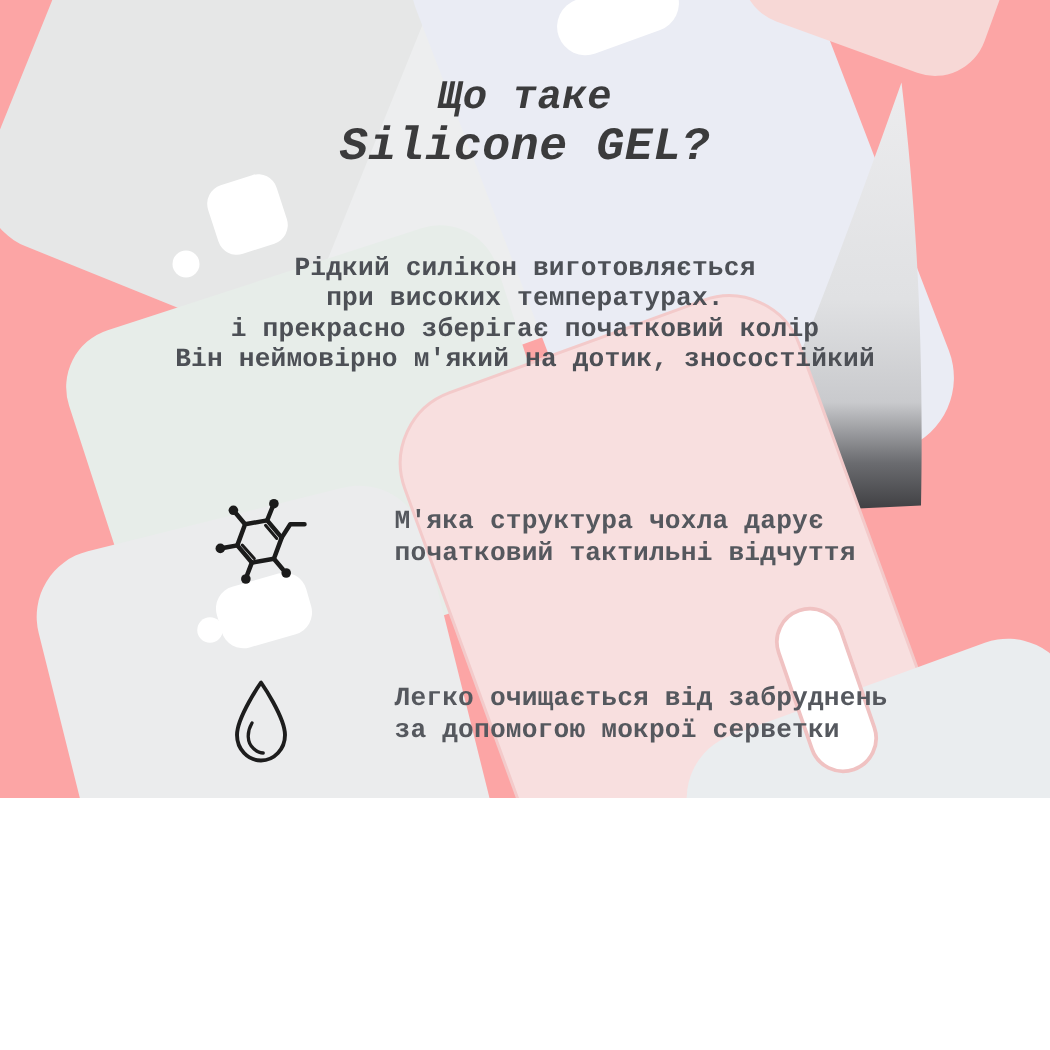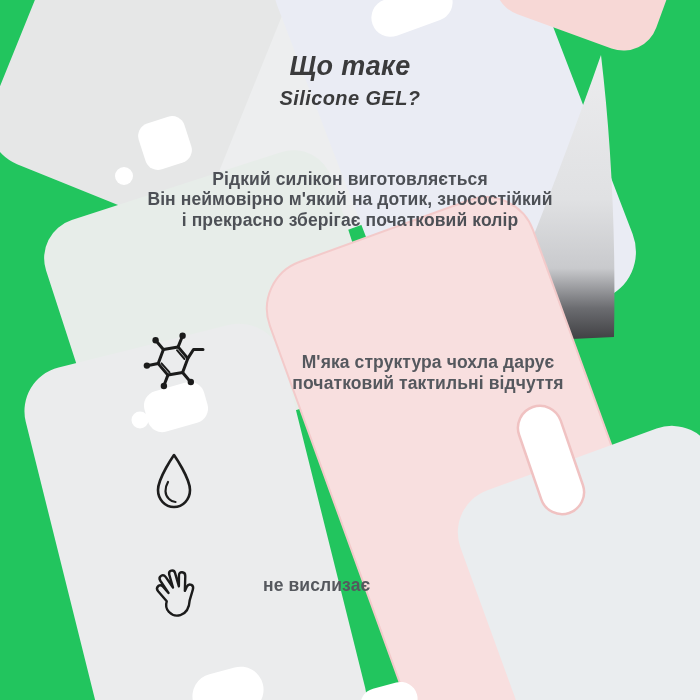--- a/index.html
+++ b/index.html
@@ -1,27 +1,27 @@
 <!DOCTYPE html>
 <html><head>
 <meta charset="utf-8">
 <style>
   html,body{margin:0;padding:0;background:#ffffff;}
   #stage{
-    position:relative;width:700px;height:700px;overflow:hidden;background:#22c55e;
-    font-family:Liberation Sans, sans-serif;
+    position:relative;width:700px;height:532px;overflow:hidden;background:#fca5a5;
+    font-family:Liberation Mono, monospace;
   }
   #bg{position:absolute;left:0;top:0;width:700px;height:700px;}
   .abs{position:absolute;}
   .title{
     left:0;right:0;top:50px;text-align:center;
     color:#3b3b3c;font-weight:800;font-style:italic;letter-spacing:.4px;
   }
   .title .t1{display:block;font-size:27px;line-height:32px;}
-  .title .t2{display:block;font-size:20px;line-height:33px;}
+  .title .t2{display:block;font-size:31px;line-height:33px;}
   .intro{
     left:0;right:0;top:169px;text-align:center;
     color:#4d5056;font-weight:600;font-size:17.5px;line-height:20.4px;
     letter-spacing:.1px;
   }
   .intro span{display:block;}
   .feature-text{
     left:263px;width:330px;color:#55585e;font-weight:600;
     font-size:17.5px;line-height:20.5px;letter-spacing:.1px;
   }
@@ -101,54 +101,57 @@
     </g>
   </svg>
 
   <div class="abs title">
     <span class="t1">Що таке</span>
     <span class="t2">Silicone GEL?</span>
   </div>
 
   <div class="abs intro">
     <span>Рідкий силікон виготовляється</span>
+    <span>при високих температурах.</span>
+    <span>і прекрасно зберігає початковий колір</span>
     <span>Він неймовірно м'який на дотик, зносостійкий</span>
-    <span>і прекрасно зберігає початковий колір</span>
   </div>
 
   <div class="abs icon-box" style="left:142px;top:326px;width:66px;height:66px;">
     <svg width="64" height="64" viewBox="0 0 64 64" fill="none" stroke="#1b1b1b" stroke-width="3" stroke-linecap="round" stroke-linejoin="round">
       <polygon points="44.8,31.4 35.1,19.9 20.4,22.5 15.2,36.6 24.9,48.1 39.6,45.5"></polygon>
       <path d="M41.5,32 L34,23.2" stroke-width="2"></path>
       <path d="M18.5,36.4 L26.5,45.4" stroke-width="2"></path>
       <path d="M44.8,31.4 L50.5,22.5 L60,22.5"></path>
       <path d="M35.1,19.9 L38.5,11.5"></path>
       <path d="M20.4,22.5 L14.5,15.5"></path>
       <path d="M15.2,36.6 L6.5,38.2"></path>
       <path d="M24.9,48.1 L21.8,56.2"></path>
       <path d="M39.6,45.5 L45.5,52.5"></path>
       <circle cx="39.6" cy="8.8" r="3.2" fill="#1b1b1b" stroke="none"></circle>
       <circle cx="12.6" cy="13.2" r="3.2" fill="#1b1b1b" stroke="none"></circle>
       <circle cx="3.9" cy="38.6" r="3.2" fill="#1b1b1b" stroke="none"></circle>
       <circle cx="20.9" cy="59" r="3.2" fill="#1b1b1b" stroke="none"></circle>
       <circle cx="47.8" cy="55" r="3.2" fill="#1b1b1b" stroke="none"></circle>
     </svg>
   </div>
-  <div class="abs feature-text" style="top:352px;text-align:center;">
+  <div class="abs feature-text" style="top:338px;">
     <span>М'яка структура чохла дарує</span>
     <span>початковий тактильні відчуття</span>
   </div>
 
   <div class="abs icon-box" style="left:150px;top:450px;width:48px;height:62px;">
     <svg width="42" height="60" viewBox="0 0 42 60" fill="none" stroke="#1d1d1d" stroke-width="2.6" stroke-linecap="round" stroke-linejoin="round">
       <path d="M21,4 C21,4 5,27 5,39 a16,17 0 0 0 32,0 C37,27 21,4 21,4 Z"></path>
       <path d="M15,31 C11.5,37 11.5,44 16,48 C18,50 20.5,51 22.5,51" stroke-width="2.2"></path>
     </svg>
   </div>
   <div class="abs feature-text" style="top:456px;">
+    <span>Легко очищається від забруднень</span>
+    <span>за допомогою мокрої серветки</span>
   </div>
 
   <div class="abs icon-box" style="left:146px;top:564px;width:56px;height:60px;">
     <svg width="54" height="56" viewBox="0 0 54 56" fill="none" stroke="#1b1b1b" stroke-width="2.4" stroke-linecap="round" stroke-linejoin="round">
       <g transform="rotate(-16 27 28)">
         <path d="M18,33 L12.5,21 Q11,17.5 14,16 Q17,14.8 18.5,18 L22,25.5
                  L17.5,11.5 Q16.5,8 19.5,7 Q22.5,6 23.8,9.5 L27.8,21.5
                  L27.8,8 Q27.8,4.8 30.8,4.8 Q33.8,4.8 33.8,8 L33.8,22
                  L36.8,11.8 Q37.8,8.3 40.8,9.3 Q43.8,10.3 42.8,13.8 L38.3,28
                  L41.3,24.5 Q43.8,21.8 46.3,24 Q48.3,26 46.3,29 L40.3,38.5

